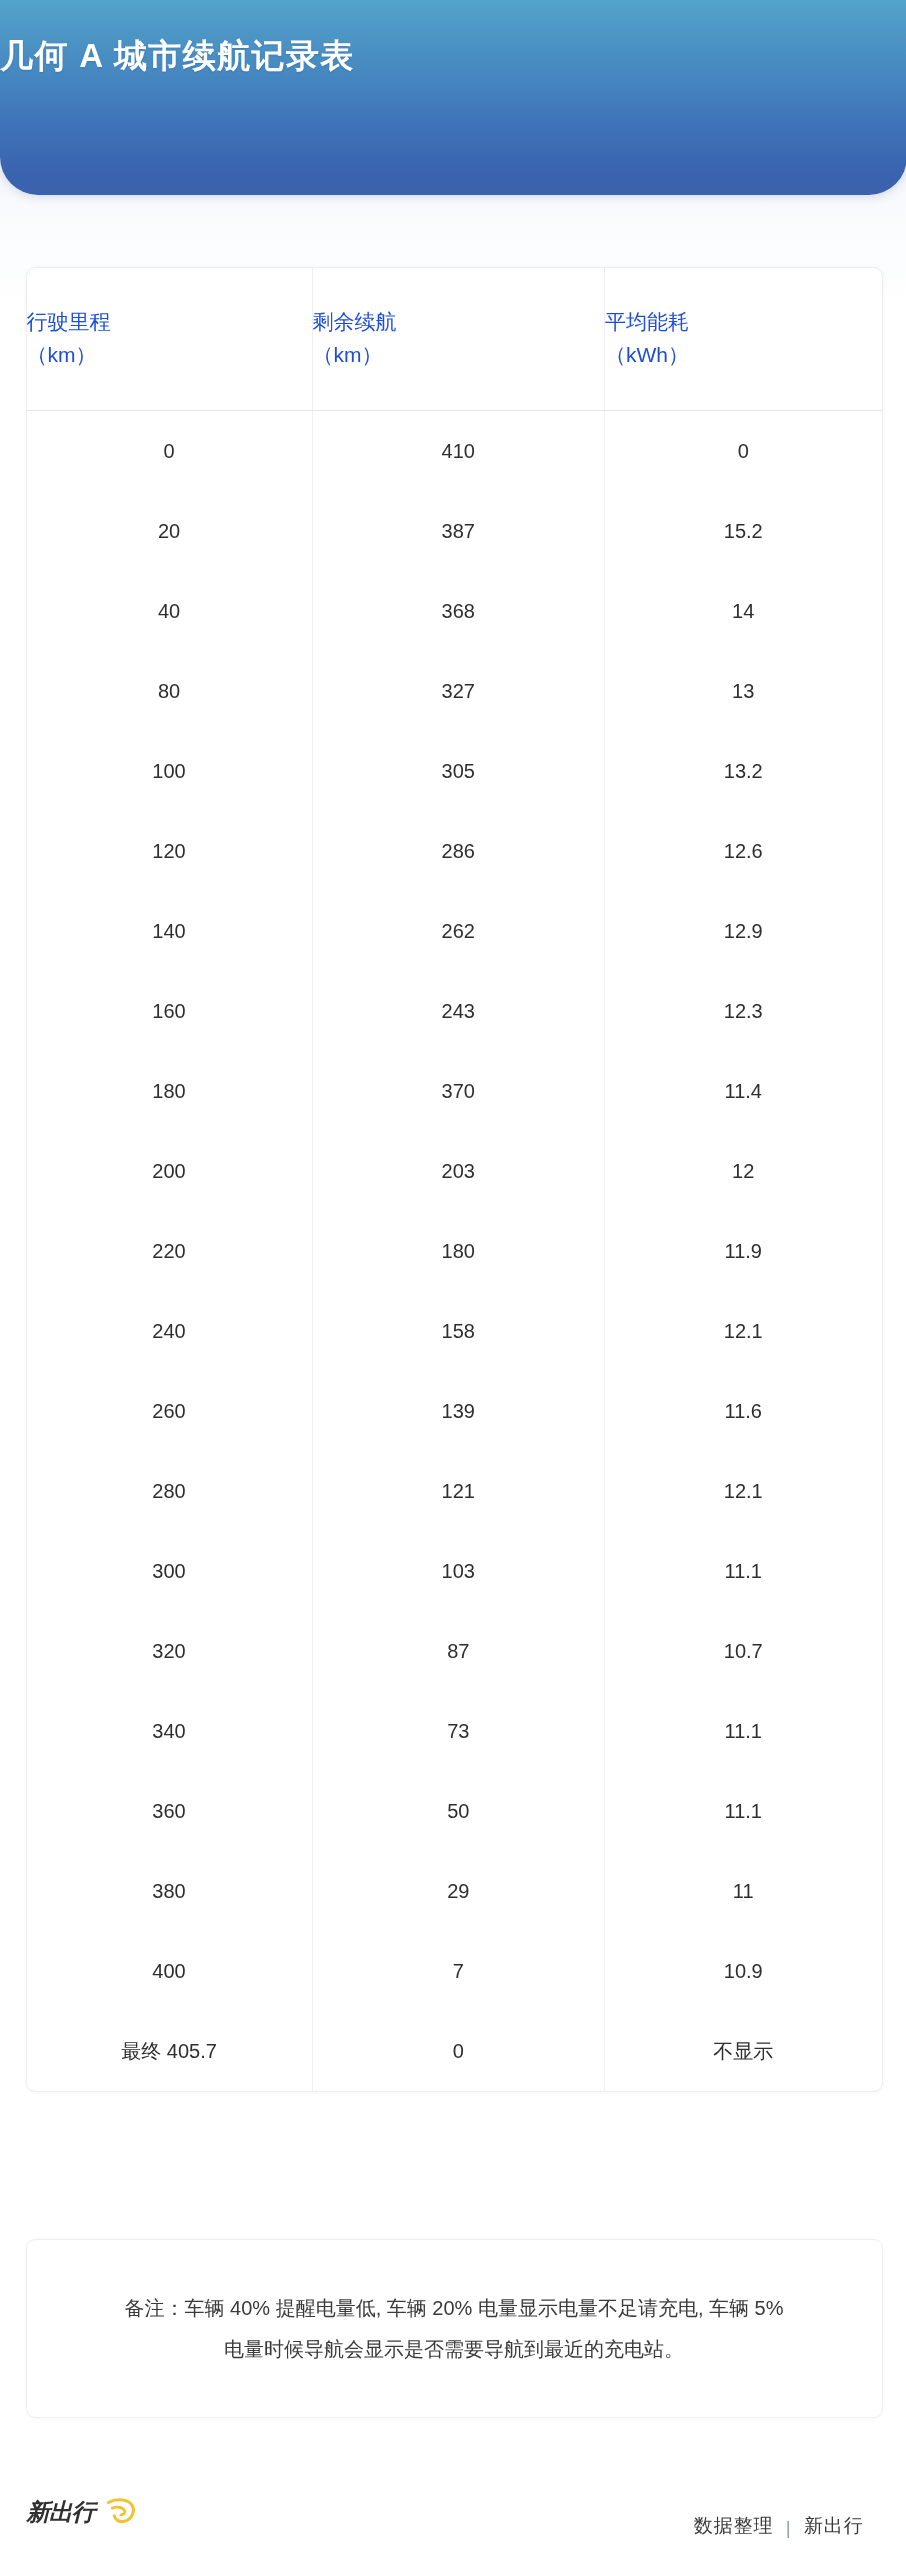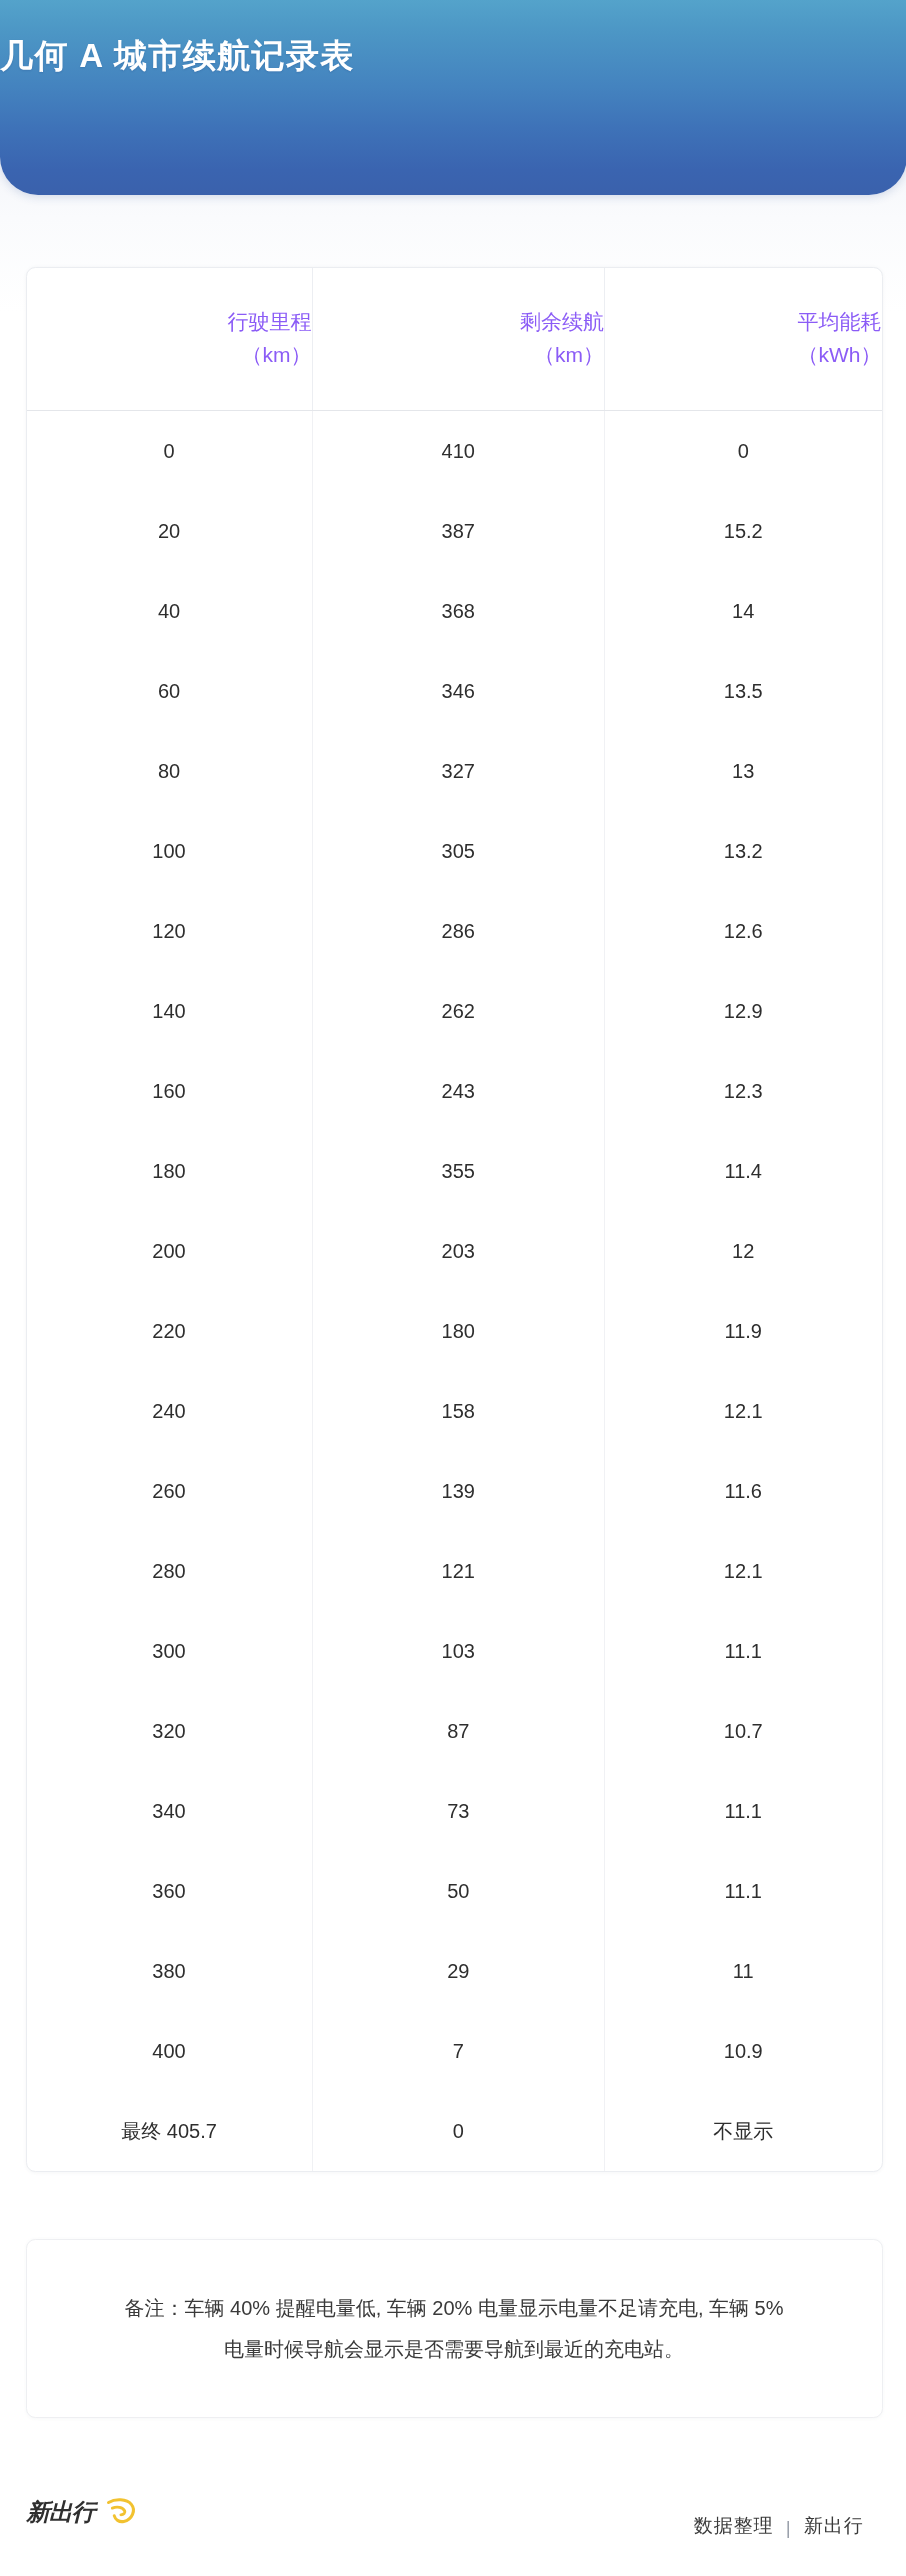--- a/index.html
+++ b/index.html
@@ -71,26 +71,26 @@
     width: 100%;
     border-collapse: collapse;
     table-layout: fixed;
   }
   table.records col.c0 { width: 33.4%; }
   table.records col.c1 { width: 34.2%; }
   table.records col.c2 { width: 32.4%; }
 
   table.records th {
     font-weight: 400;
-    color: #8b5cf6;
+    color: #1d4ed8;
     font-size: 21px;
     line-height: 1.55;
     height: 142px;
     vertical-align: middle;
-    text-align: right;
+    text-align: left;
     border-right: 0.9px solid #eceef2;
     border-bottom: 0.9px solid #e4e6ea;
     padding: 0;
   }
   table.records th:last-child,
   table.records td:last-child { border-right: none; }
 
   table.records td {
     height: 80px;
     text-align: center;
@@ -209,25 +209,20 @@
           <td>20</td>
           <td>387</td>
           <td>15.2</td>
         </tr>
         <tr>
           <td>40</td>
           <td>368</td>
           <td>14</td>
         </tr>
         <tr>
-          <td>60</td>
-          <td>346</td>
-          <td>13.5</td>
-        </tr>
-        <tr>
           <td>80</td>
           <td>327</td>
           <td>13</td>
         </tr>
         <tr>
           <td>100</td>
           <td>305</td>
           <td>13.2</td>
         </tr>
         <tr>
@@ -240,21 +235,21 @@
           <td>262</td>
           <td>12.9</td>
         </tr>
         <tr>
           <td>160</td>
           <td>243</td>
           <td>12.3</td>
         </tr>
         <tr>
           <td>180</td>
-          <td>355</td>
+          <td>370</td>
           <td>11.4</td>
         </tr>
         <tr>
           <td>200</td>
           <td>203</td>
           <td>12</td>
         </tr>
         <tr>
           <td>220</td>
           <td>180</td>

